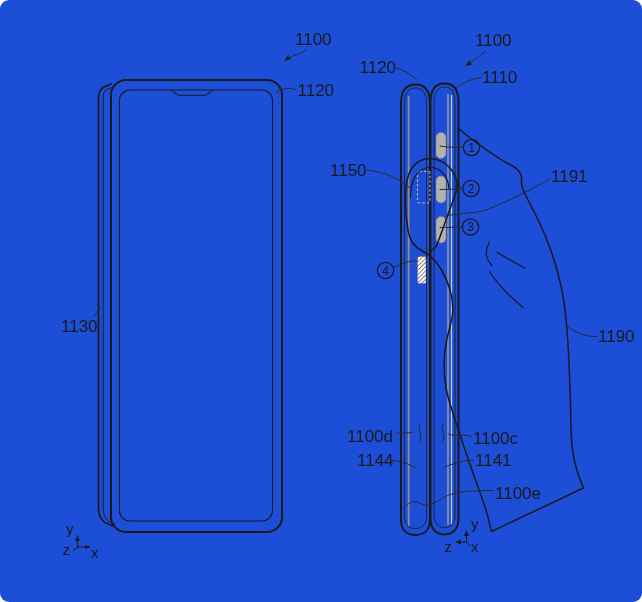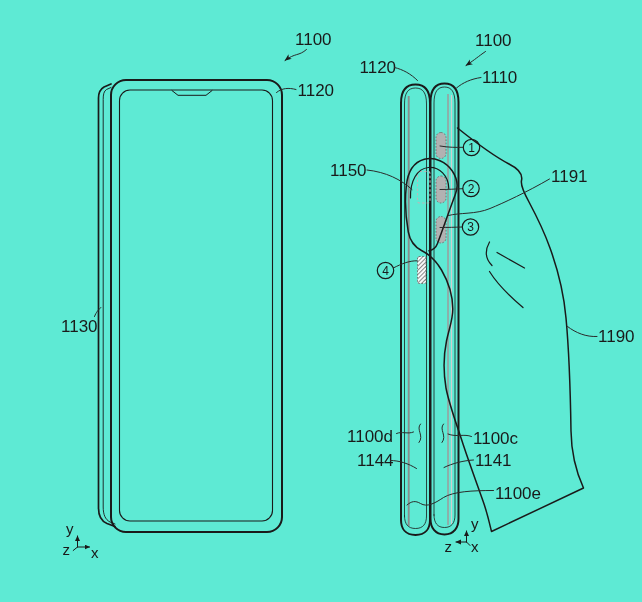--- a/index.html
+++ b/index.html
@@ -1,16 +1,16 @@
 <!DOCTYPE html>
 <html><head>
 <meta charset="utf-8">
 <style>
   html,body{margin:0;padding:0;background:#ffffff;}
-  .stage{position:relative;width:642px;height:602px;background:#5eead4;overflow:hidden;}
+  .stage{position:relative;width:642px;height:602px;background:#1d4ed8;overflow:hidden;border-radius:9px;}
   svg{display:block;}
   .ref{font-family:"Liberation Sans",sans-serif;font-size:17px;fill:#1a1a1a;}
   .axis{font-family:"Liberation Sans",sans-serif;font-size:15px;fill:#1a1a1a;}
   .callout-num{font-family:"Liberation Sans",sans-serif;font-size:12px;fill:#1a1a1a;}
   .ln{stroke:#1a1a1a;fill:none;stroke-linecap:round;stroke-linejoin:round;}
   .leader{stroke:#2a2a2a;stroke-width:1;fill:none;stroke-linecap:round;}
 </style>
 </head>
 <body>
 

